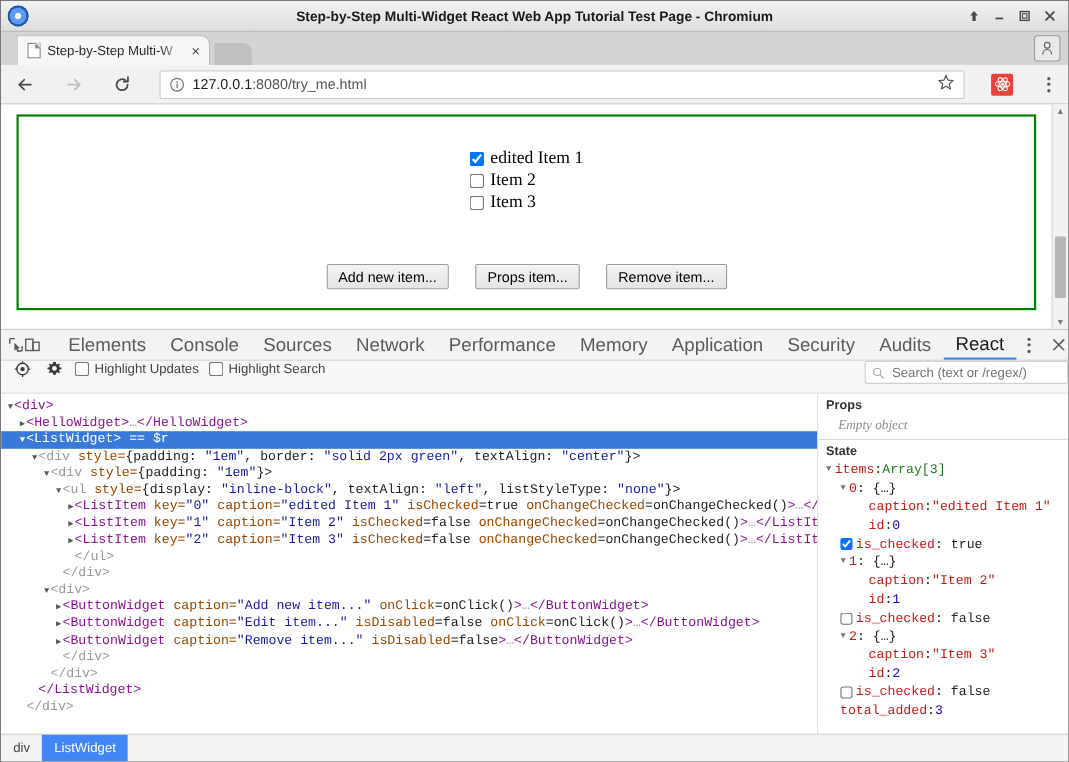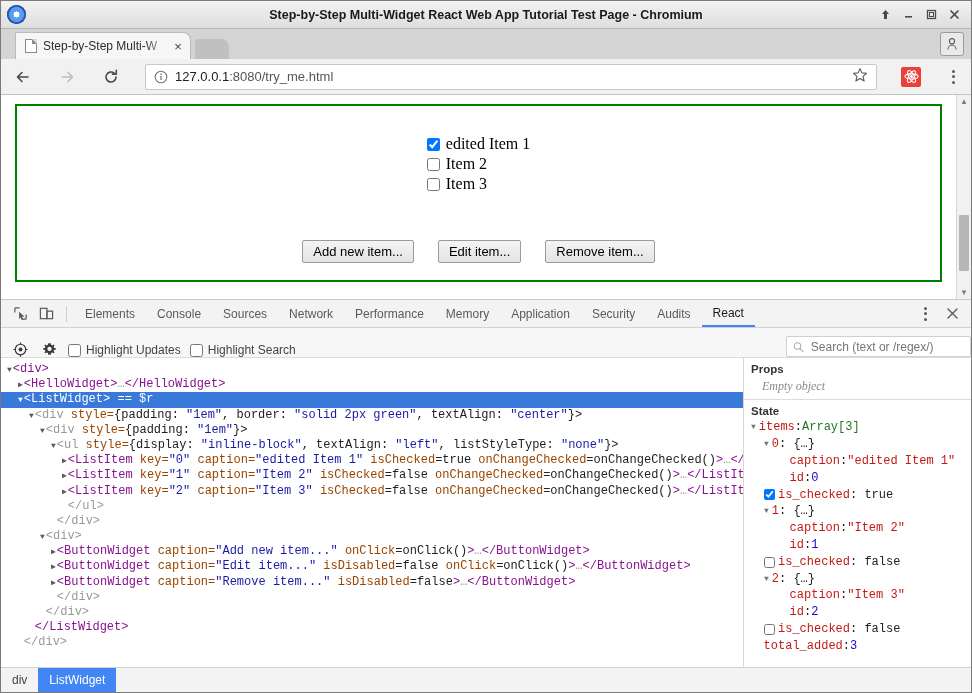--- a/index.html
+++ b/index.html
@@ -92,27 +92,27 @@
      background:#b6b6b6; border-radius:1px; }
 
   
   .devtools { flex:1 1 auto; display:flex; flex-direction:column;
      background:#fff; min-height:0; }
   .dt-tabs { height:28px; flex:0 0 28px; background:#f3f3f3;
      border-bottom:1px solid #d2d2d2; display:flex; align-items:center; padding-left:6px; }
   .dt-icobtn { width:26px; height:24px; display:flex; align-items:center;
      justify-content:center; color:#5a5a5a; }
   .dt-sep { width:1px; height:16px; background:#cfcfcf; margin:0 7px; }
-  .dt-tab { font-size:12px; color:#5a5a5a; padding:0 11px; height:27px;
+  .dt-tab { font-size:17px; color:#5a5a5a; padding:0 11px; height:27px;
      display:flex; align-items:center; }
   .dt-tab.active { color:#1a1a1a; border-bottom:2px solid #4285f4; }
   .dt-right { margin-left:auto; display:flex; align-items:center; padding-right:6px; gap:4px; }
 
   .dt-sub { height:30px; flex:0 0 30px; background:#f7f7f7;
-     border-bottom:1px solid #dcdcdc; display:flex; align-items:flex-end;
+     border-bottom:1px solid #dcdcdc; display:flex; align-items:flex-start;
      padding-left:9px; gap:9px; }
   .sub-ico { width:20px; display:flex; align-items:center; justify-content:center; color:#444; }
   .chk-lbl { display:flex; align-items:center; gap:5px; font-size:12px; color:#444; }
   .chk-lbl input { margin:0; }
   .dt-search { margin-left:auto; margin-right:0; width:185px; height:21px;
      background:#fff; border:1px solid #d0d0d0; border-radius:2px;
      display:flex; align-items:center; gap:5px; padding:0 6px; }
   .dt-search input { border:none; outline:none; font-size:12px; color:#555;
      width:100%; background:transparent; font-family:"Liberation Sans", sans-serif; }
 
@@ -261,21 +261,21 @@
               </li><li>
                 <input type="checkbox" style="">
                 <span>Item 2</span>
               </li><li>
                 <input type="checkbox" style="">
                 <span>Item 3</span>
               </li></ul>
         </div>
         <div class="btnrow">
             <button class="wbtn">Add new item...</button>
-            <button class="wbtn">Edit item...</button>
+            <button class="wbtn">Props item...</button>
             <button class="wbtn">Remove item...</button>
           </div>
       </div>
     </div>
     <div class="pagescroll">
       <span class="arw">▲</span>
       <div class="thumb"></div>
       <span class="arw" style="position:absolute;bottom:0">▼</span>
     </div>
   </div>

